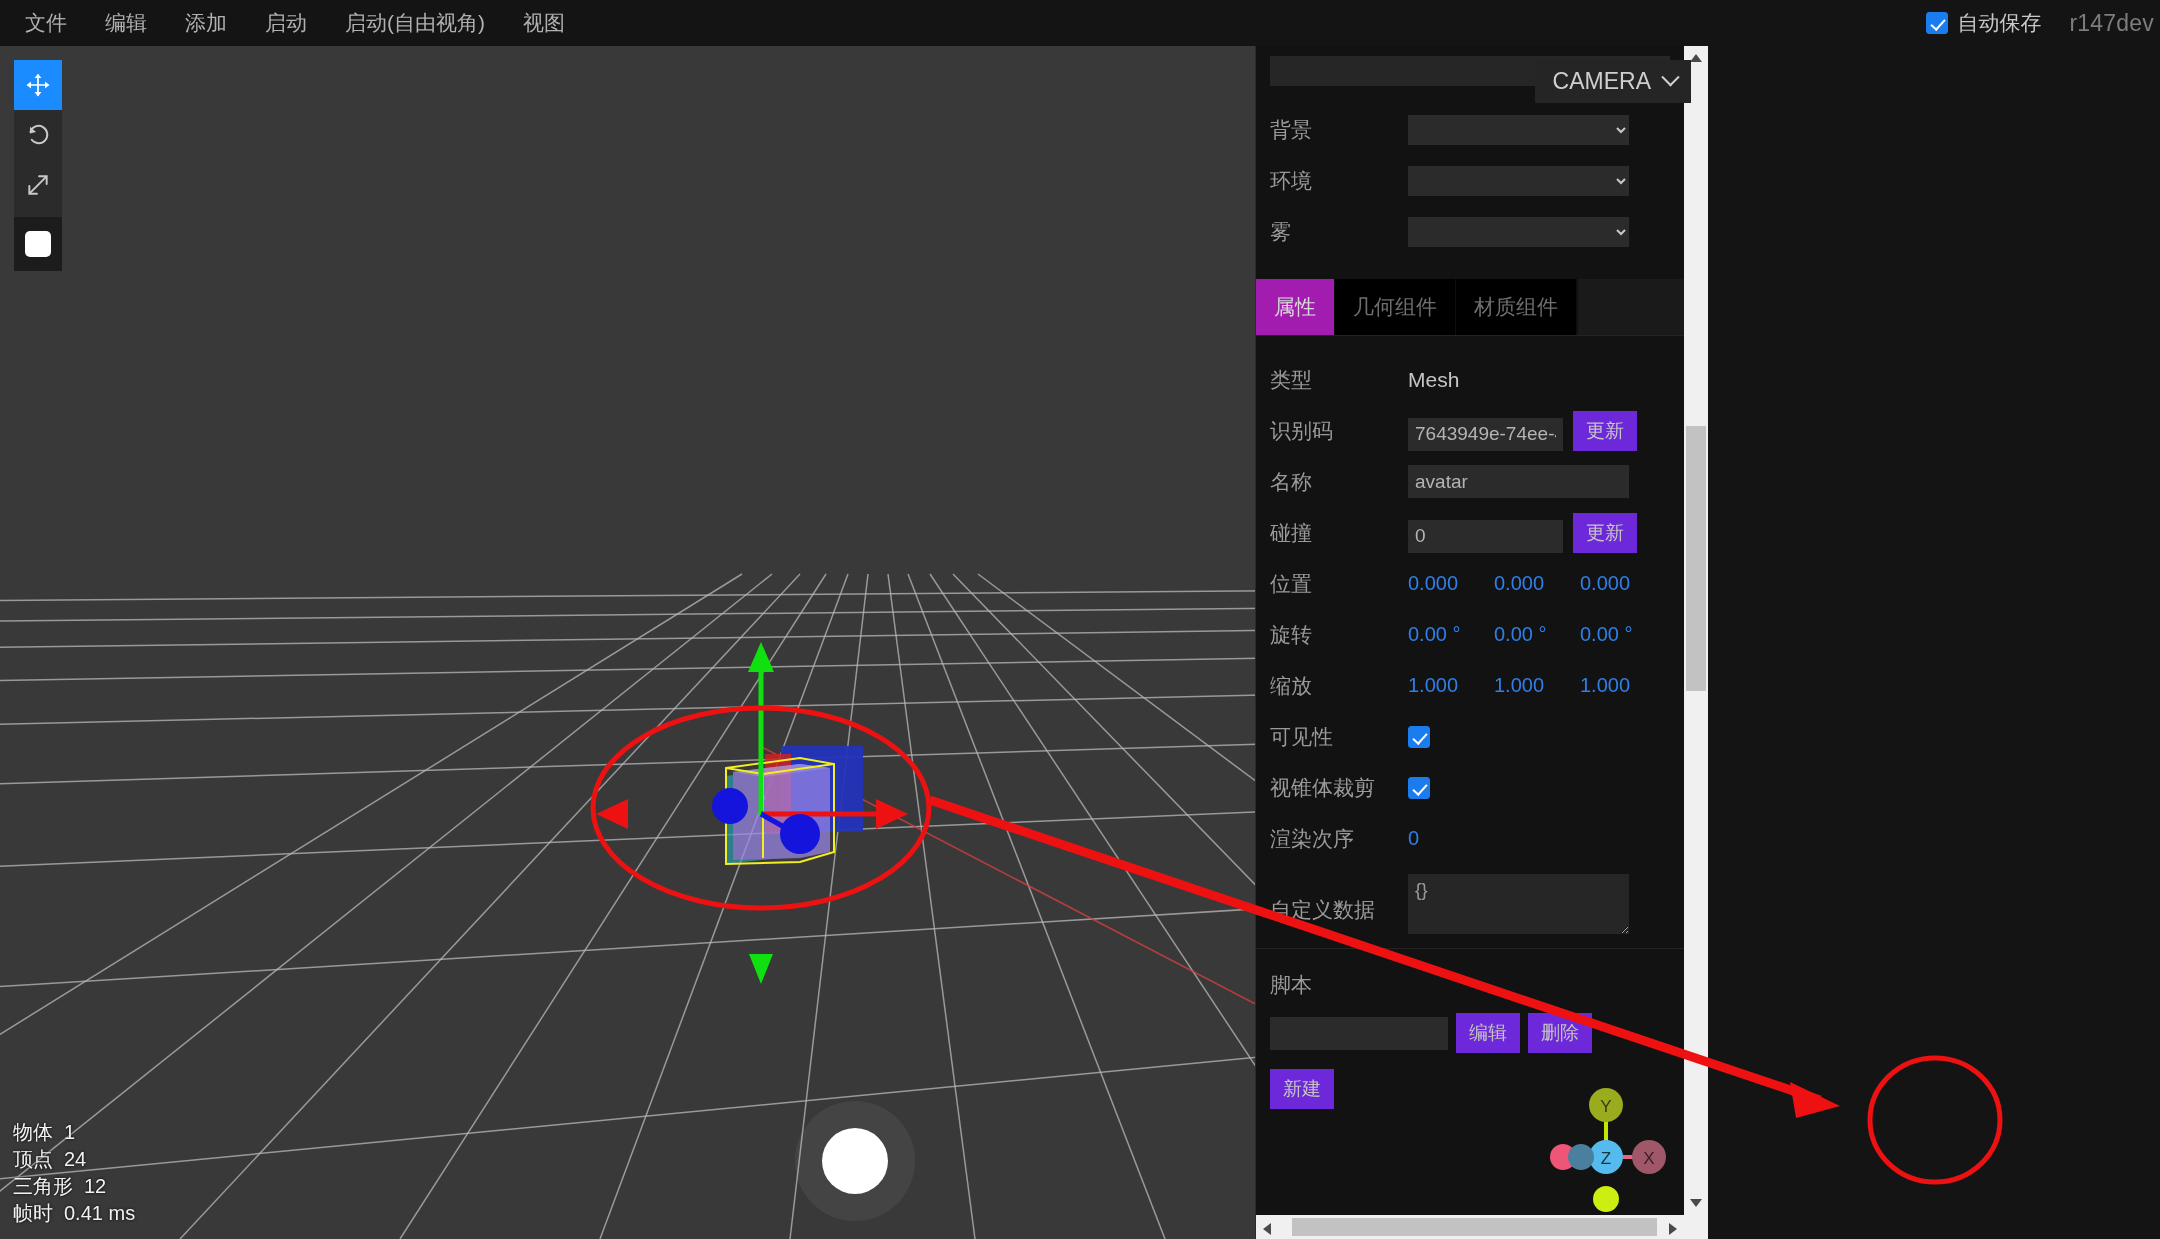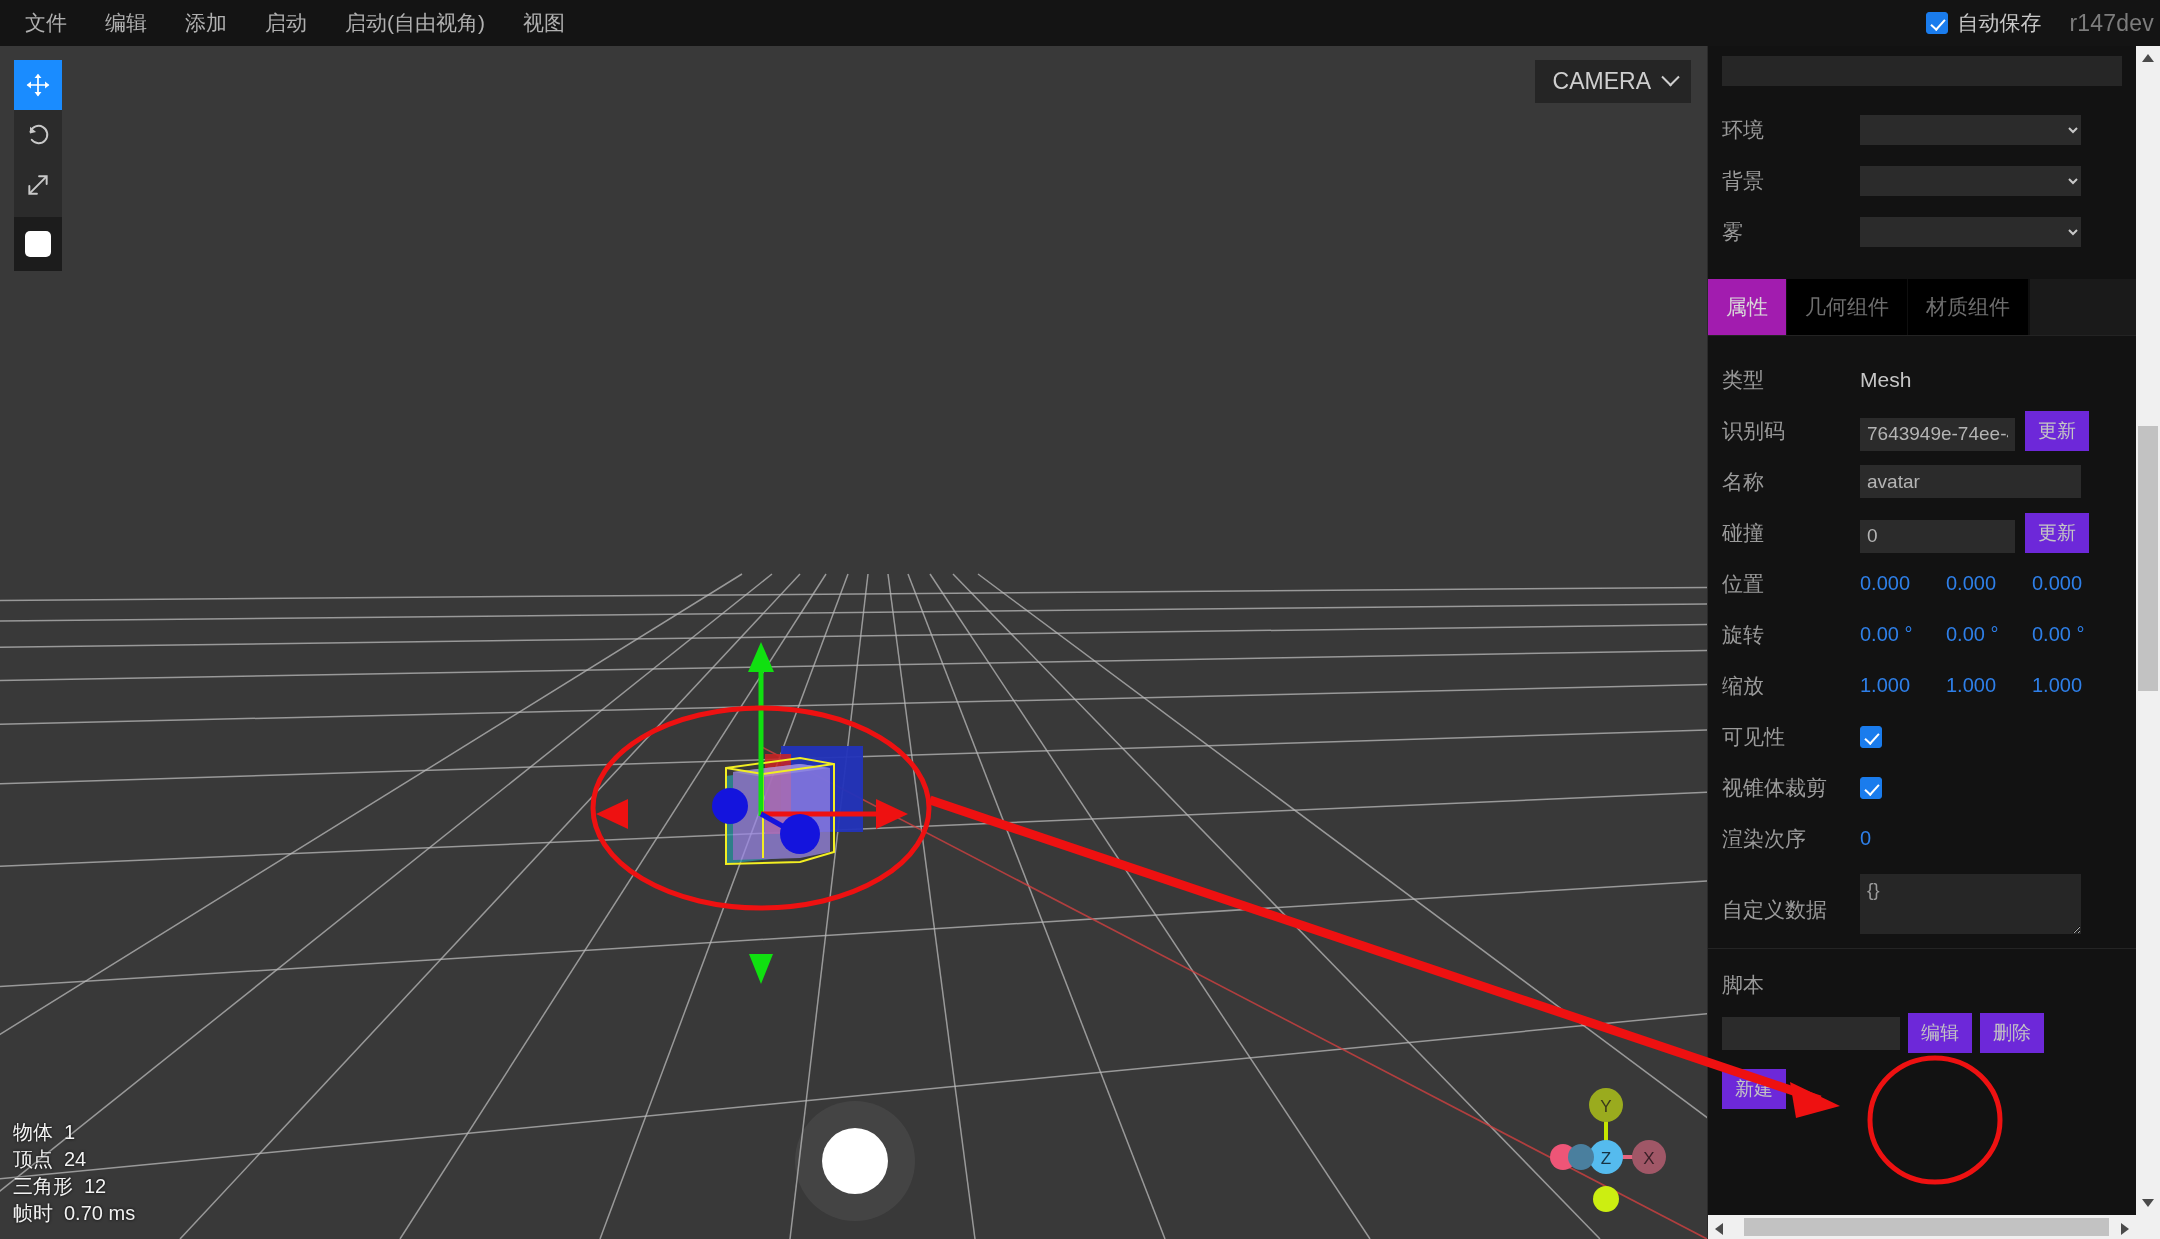--- a/index.html
+++ b/index.html
@@ -2,21 +2,21 @@
 <html><head>
 <meta charset="utf-8">
 <style>
   * { box-sizing: border-box; margin: 0; padding: 0; }
   html, body {
     width: 2160px; height: 1239px;
     background: #141414;
     font-family: "Liberation Sans", "DejaVu Sans", sans-serif;
     overflow: hidden;
   }
-  #app { position: relative; width: 2160px; height: 1239px; padding-left: 36px; }
+  #app { position: relative; width: 1708px; height: 1239px; padding-left: 36px; }
 
   
   .menubar {
     position: absolute; top: 0; left: 0; width: 2160px; height: 46px;
     background: #141414;
     display: flex; align-items: center;
   }
   .menu-item {
     color: #b0b0b0; font-size: 21px; padding: 0 19px; line-height: 46px;
     white-space: nowrap; cursor: pointer;
@@ -330,42 +330,42 @@
       <div>
         <span>物体</span><span class="val">1</span>
       </div>
       <div>
         <span>顶点</span><span class="val">24</span>
       </div>
       <div>
         <span>三角形</span><span class="val">12</span>
       </div>
       <div>
-        <span>帧时</span><span class="val">0.70 ms</span>
+        <span>帧时</span><span class="val">0.41 ms</span>
       </div>
     </div>
   </div>
 
   <div class="sidebar">
     <div class="sb-scroll-area">
       <div class="sb-inner">
 
         <div class="ghost-field"></div>
 
         <div style="height:18px"></div>
 
         <div class="prop-row">
-          <div class="prop-label">环境</div>
+          <div class="prop-label">背景</div>
           <div class="prop-val">
             <select class="sel"><option></option></select>
           </div>
         </div>
 
         <div class="prop-row">
-          <div class="prop-label">背景</div>
+          <div class="prop-label">环境</div>
           <div class="prop-val">
             <select class="sel"><option></option></select>
           </div>
         </div>
 
         <div class="prop-row">
           <div class="prop-label">雾</div>
           <div class="prop-val">
             <select class="sel"><option></option></select>
           </div>

